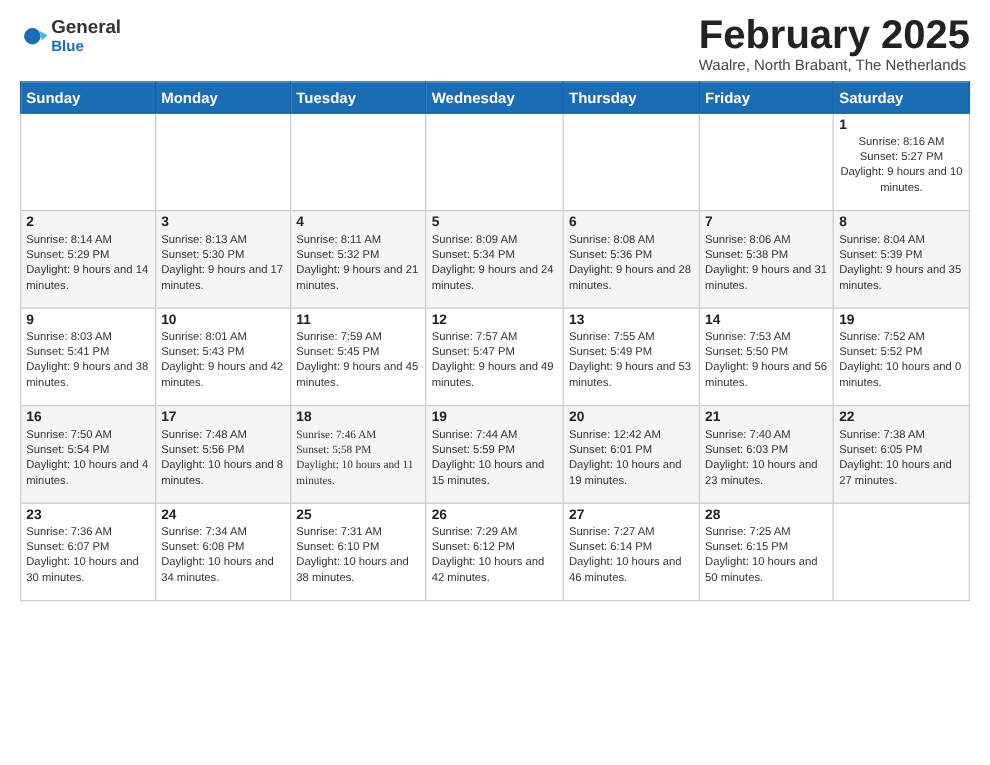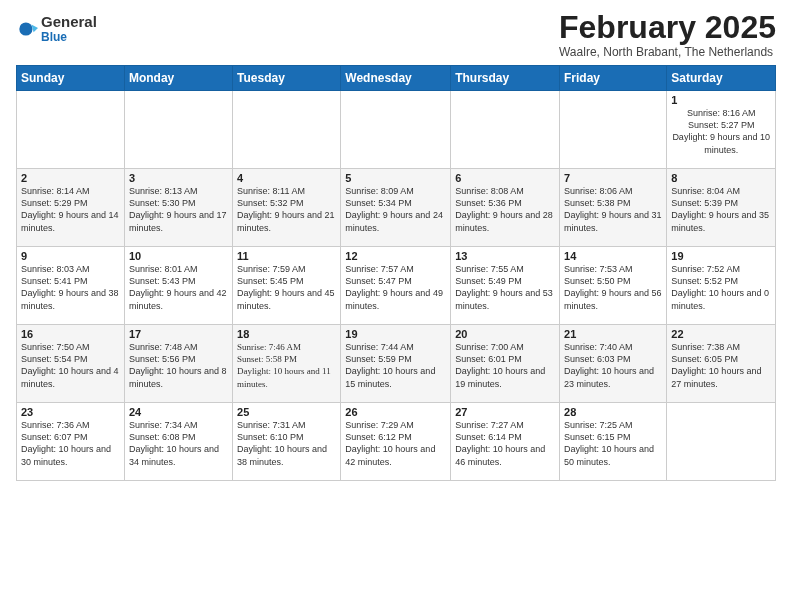--- a/index.html
+++ b/index.html
@@ -257,21 +257,21 @@
 Daylight: 10 hours and 11 minutes.</div>
           </td>
           <td>
             <span class="day-number">19</span>
             <div class="day-info" style="white-space: pre-line;">Sunrise: 7:44 AM
 Sunset: 5:59 PM
 Daylight: 10 hours and 15 minutes.</div>
           </td>
           <td>
             <span class="day-number">20</span>
-            <div class="day-info" style="white-space: pre-line;">Sunrise: 7:00 AM
+            <div class="day-info" style="white-space: pre-line;">Sunrise: 12:42 AM
 Sunset: 6:01 PM
 Daylight: 10 hours and 19 minutes.</div>
           </td>
           <td>
             <span class="day-number">21</span>
             <div class="day-info" style="white-space: pre-line;">Sunrise: 7:40 AM
 Sunset: 6:03 PM
 Daylight: 10 hours and 23 minutes.</div>
           </td>
           <td>

